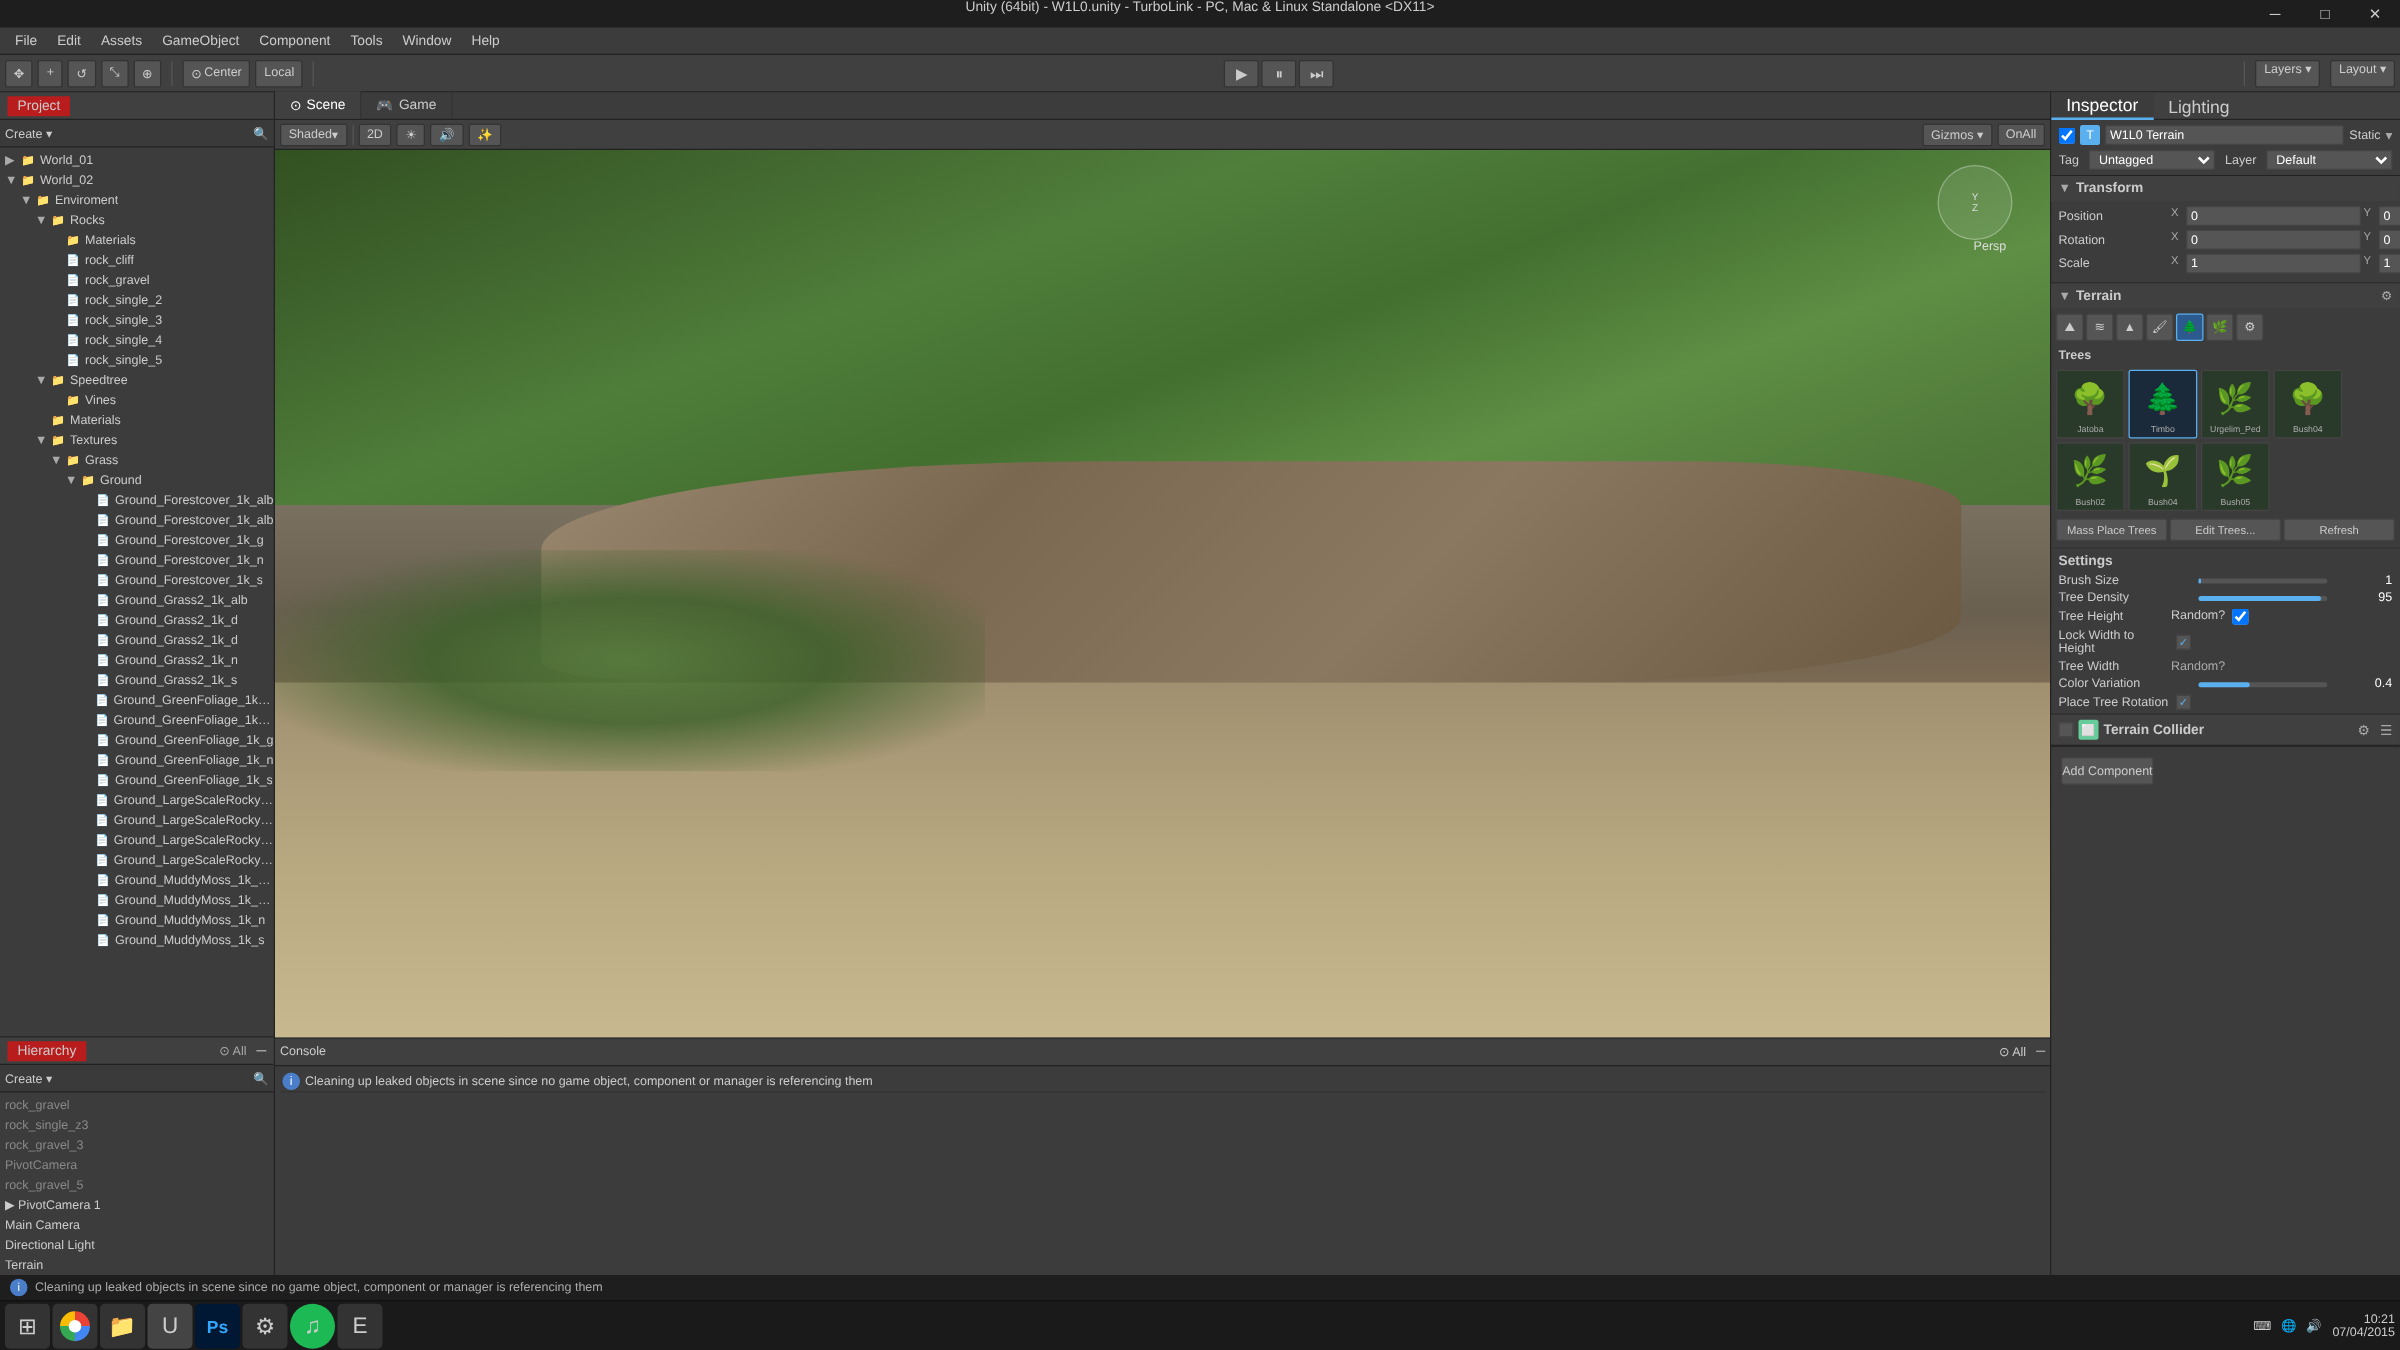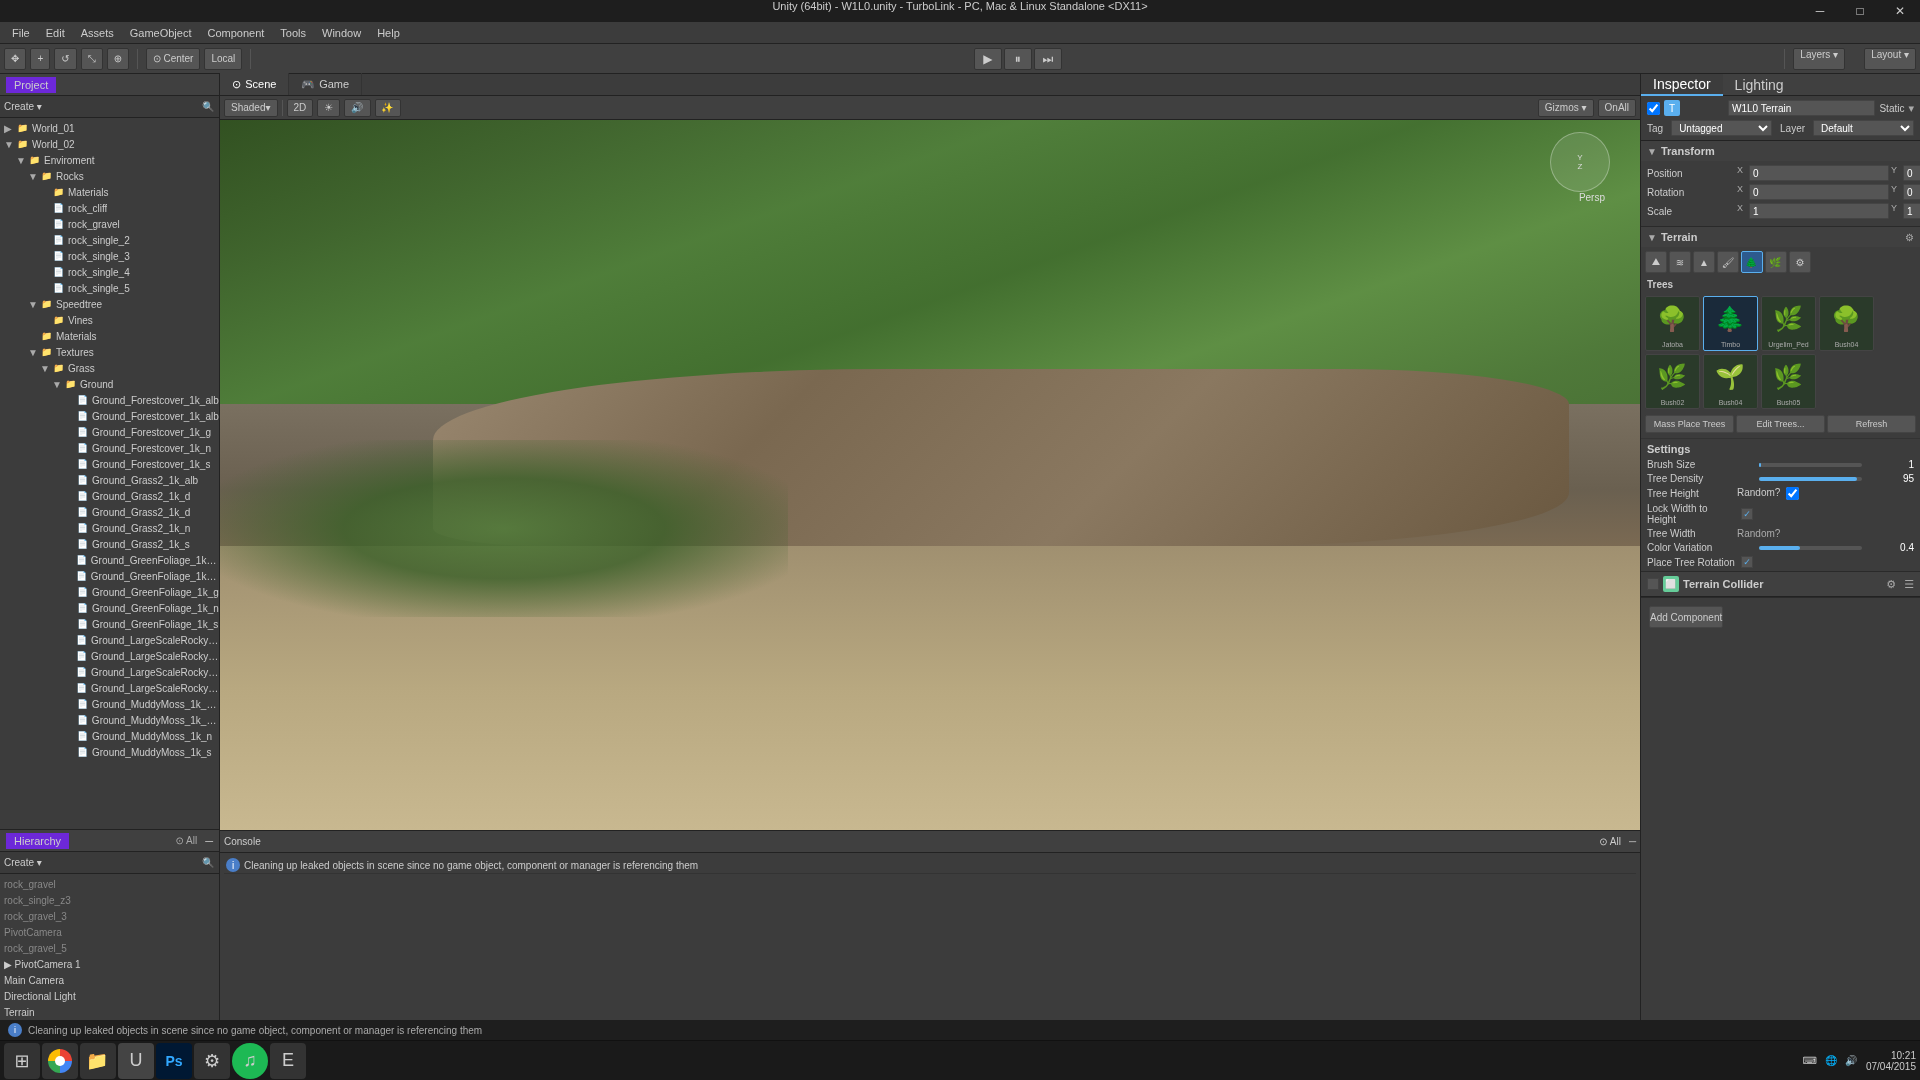--- a/index.html
+++ b/index.html
@@ -24,21 +24,21 @@
 
     
     #main { display: flex; height: calc(1080px - 22px - 22px - 30px); }
 
     
     #left-panel { width: 220px; display: flex; flex-direction: column; background: #3c3c3c; border-right: 1px solid #222; }
     #project-panel { flex: 1; border-bottom: 1px solid #222; overflow: hidden; display: flex; flex-direction: column; }
     #hierarchy-panel { height: 210px; overflow: hidden; display: flex; flex-direction: column; }
     .panel-header { height: 22px; background: #404040; display: flex; align-items: center; padding: 0 6px; gap: 4px; border-bottom: 1px solid #222; font-size: 11px; }
     .panel-header .tab { padding: 2px 8px; cursor: pointer; color: #ccc; }
-    .panel-header .tab.active { background: #6d28d9; }
+    .panel-header .tab.active { background: #b91c1c; }
     .panel-toolbar { height: 22px; background: #3a3a3a; display: flex; align-items: center; padding: 0 4px; border-bottom: 1px solid #222; font-size: 10px; color: #ccc; }
     .panel-content { flex: 1; overflow-y: auto; overflow-x: hidden; padding: 2px 0; }
     .panel-content::-webkit-scrollbar { width: 8px; }
     .panel-content::-webkit-scrollbar-track { background: #3c3c3c; }
     .panel-content::-webkit-scrollbar-thumb { background: #666; }
 
     .tree-item { display: flex; align-items: center; height: 16px; padding-left: 4px; cursor: pointer; white-space: nowrap; color: #ccc; font-size: 10px; }
     .tree-item .arrow { width: 12px; display: inline-block; color: #aaa; }
     .tree-item .icon { width: 14px; height: 14px; display: inline-flex; align-items: center; justify-content: center; margin-right: 2px; font-size: 9px; }
     .tree-item .label { overflow: hidden; text-overflow: ellipsis; }
@@ -178,21 +178,21 @@
   <div class="toolbar-btn">
     <span>Local</span>
   </div>
   <div class="toolbar-sep"></div>
   <div id="toolbar-center">
     <div class="toolbar-play">▶</div>
     <div class="toolbar-play">⏸</div>
     <div class="toolbar-play">⏭</div>
   </div>
   <div class="toolbar-sep"></div>
-  <div style="margin-left:auto; display:flex; gap:19px; align-items:center;">
+  <div style="margin-left:auto; display:flex; gap:8px; align-items:center;">
     <div class="layers-dropdown">
       <span>Layers</span> ▾
     </div>
     <div class="layers-dropdown">
       <span>Layout</span> ▾
     </div>
   </div>
 </div>
 
 <div id="main" style="height: calc(1080px - 22px - 22px - 30px - 40px);">
@@ -540,21 +540,21 @@
       <span class="inspector-tab active">Inspector</span>
       <span class="inspector-tab">Lighting</span>
     </div>
 
     <div id="inspector-header">
       <div class="object-header">
         <input type="checkbox" checked="" style="">
         <div class="obj-icon">
           <span>T</span>
         </div>
-        <input type="text" class="prop-field" style="flex: 1 1 0%; margin-left: 44px;" value="W1L0 Terrain">
+        <input type="text" class="prop-field" style="flex: 1 1 0%;" value="W1L0 Terrain">
         <span class="static-badge">Static</span>
         <span style="color:#aaa;cursor:pointer;">▾</span>
       </div>
       <div class="tag-row">
         <span>Tag</span>
         <select class="prop-field" style="width:80px;">
           <option>Untagged</option>
         </select>
         <span>Layer</span>
         <select class="prop-field" style="width:70px;">

